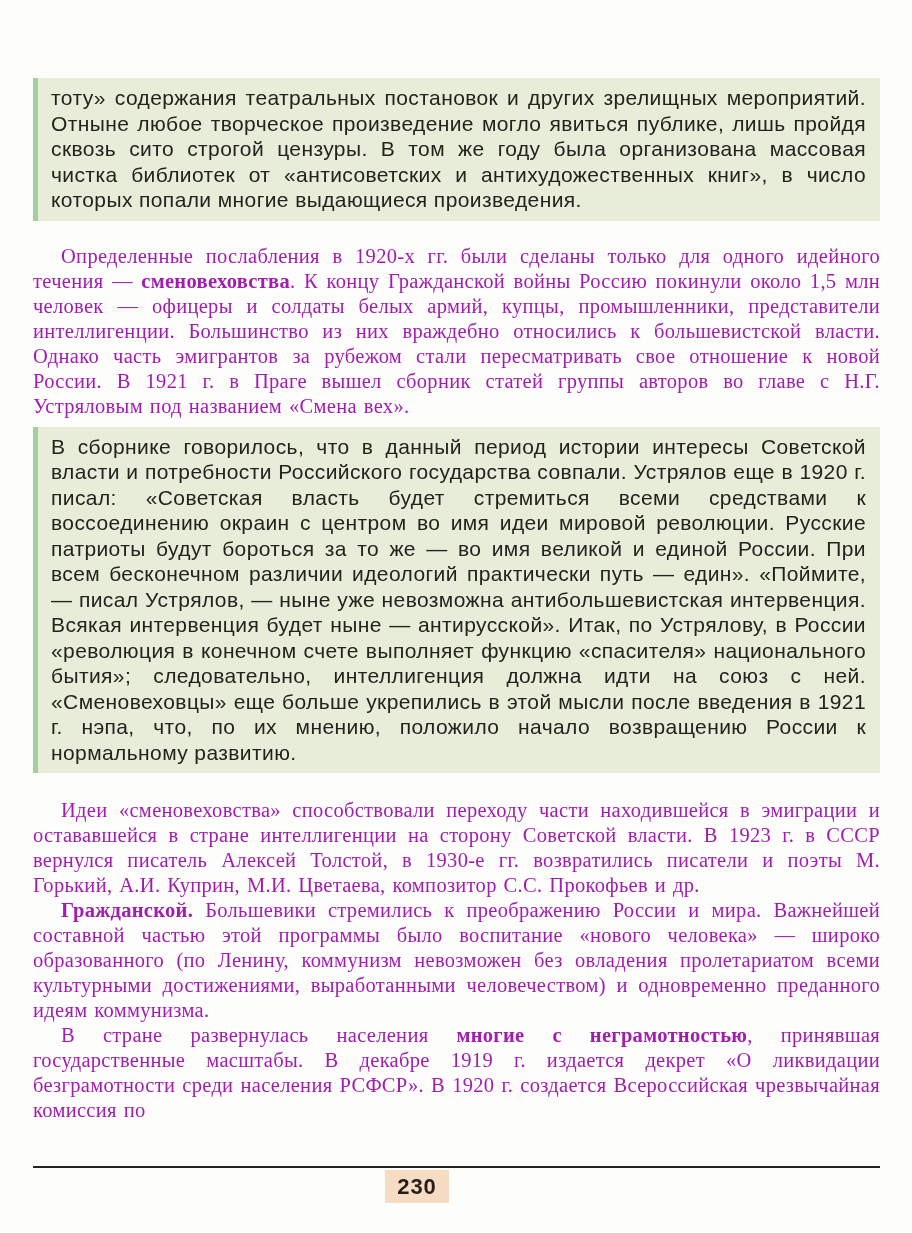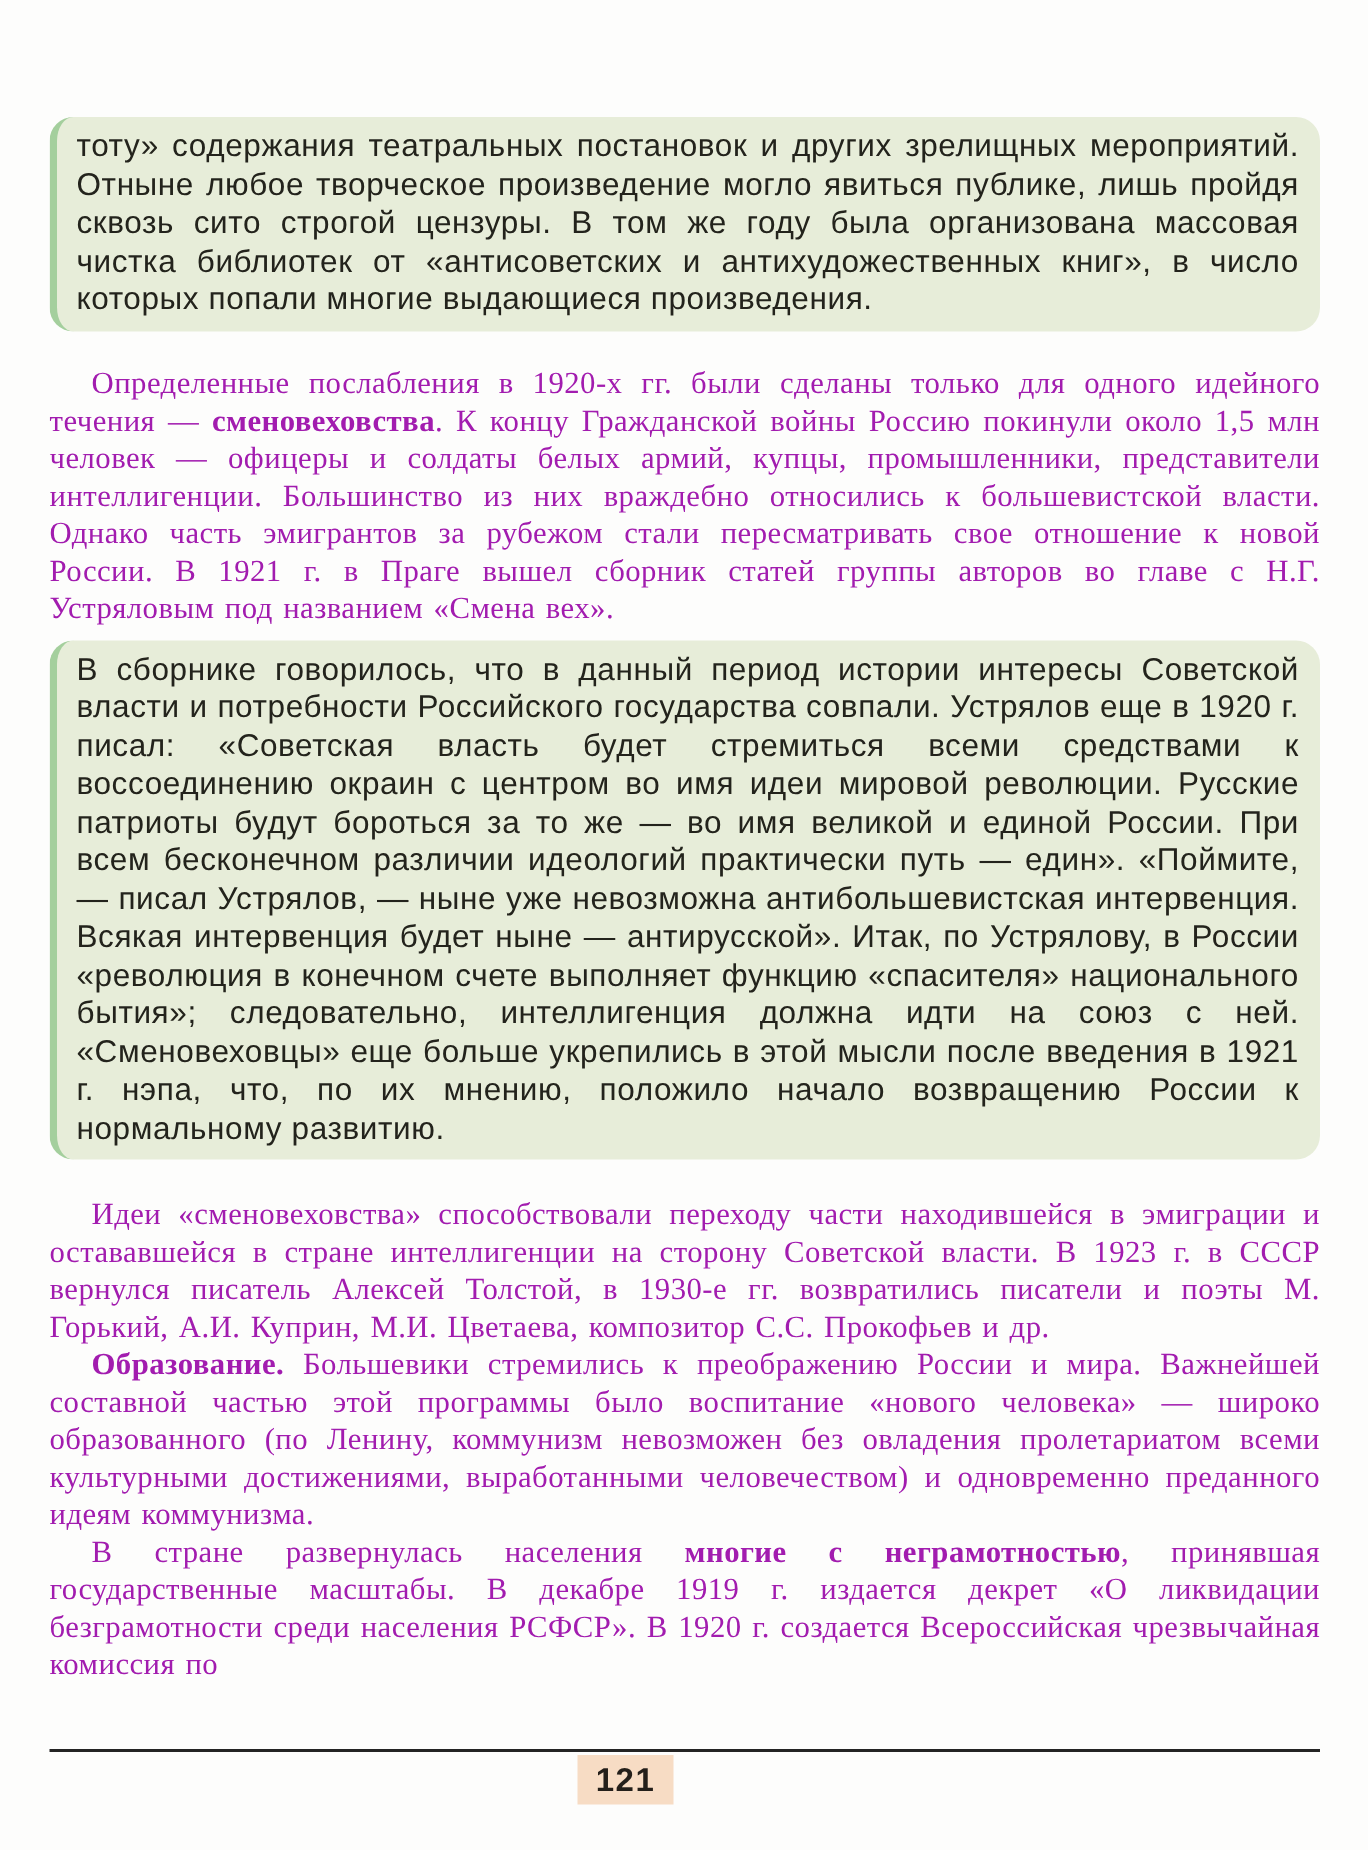--- a/index.html
+++ b/index.html
@@ -23,21 +23,20 @@
     box-sizing: border-box;
     background: #e7edd9;
     border-left: 5px solid #a4cf9d;
     padding: 7px 14px 8px 13px;
     font-family: "Liberation Sans", "DejaVu Sans", sans-serif;
     font-size: 21px;
     line-height: 25.5px;
     letter-spacing: 0.4px;
     text-align: justify;
     color: #23231c;
-    border-radius: 16px;
   }
   .box-1 { margin-bottom: 23px; }
   .box-2 { margin-top: 8px; margin-bottom: 25px; }
   .body-para {
     font-family: "Liberation Serif", "DejaVu Serif", serif;
     font-size: 20.5px;
     line-height: 25px;
     letter-spacing: 0.3px;
     word-spacing: 1.5px;
     text-align: justify;
@@ -77,25 +76,25 @@
 <div class="page">
 
   <div class="highlight-box box-1"><span>тоту» содержания театральных постановок и других зрелищных мероприятий. Отныне любое творческое произведение могло явиться публике, лишь пройдя сквозь сито строгой цензуры. В том же году была организована массовая чистка библиотек от «антисоветских и антихудожественных книг», в число которых попали многие выдающиеся произведения.</span></div>
 
   <p class="body-para"><span>Определенные послабления в 1920-х гг. были сделаны только для одного идейного течения — </span><b>сменовеховства</b><span>. К концу Гражданской войны Россию покинули около 1,5 млн человек — офицеры и солдаты белых армий, купцы, промышленники, представители интеллигенции. Большинство из них враждебно относились к большевистской власти. Однако часть эмигрантов за рубежом стали пересматривать свое отношение к новой России. В 1921 г. в Праге вышел сборник статей группы авторов во главе с Н.Г. Устряловым под названием «Смена вех».</span></p>
 
   <div class="highlight-box box-2"><span>В сборнике говорилось, что в данный период истории интересы Советской власти и потребности Российского государства совпали. Устрялов еще в 1920 г. писал: «Советская власть будет стремиться всеми средствами к воссоединению окраин с центром во имя идеи мировой революции. Русские патриоты будут бороться за то же — во имя великой и единой России. При всем бесконечном различии идеологий практически путь — един». «Поймите, — писал Устрялов, — ныне уже невозможна антибольшевистская интервенция. Всякая интервенция будет ныне — антирусской». Итак, по Устрялову, в России «революция в конечном счете выполняет функцию «спасителя» национального бытия»; следовательно, интеллигенция должна идти на союз с ней. «Сменовеховцы» еще больше укрепились в этой мысли после введения в 1921 г. нэпа, что, по их мнению, положило начало возвращению России к нормальному развитию.</span></div>
 
   <p class="body-para"><span>Идеи «сменовеховства» способствовали переходу части находившейся в эмиграции и остававшейся в стране интеллигенции на сторону Советской власти. В 1923 г. в СССР вернулся писатель Алексей Толстой, в 1930-е гг. возвратились писатели и поэты М. Горький, А.И. Куприн, М.И. Цветаева, композитор С.С. Прокофьев и др.</span></p>
 
-  <p class="body-para"><b>Образование.</b><span> Большевики стремились к преображению России и мира. Важнейшей составной частью этой программы было воспитание «нового человека» — широко образованного (по Ленину, коммунизм невозможен без овладения пролетариатом всеми культурными достижениями, выработанными человечеством) и одновременно преданного идеям коммунизма.</span></p>
+  <p class="body-para"><b>Гражданской.</b><span> Большевики стремились к преображению России и мира. Важнейшей составной частью этой программы было воспитание «нового человека» — широко образованного (по Ленину, коммунизм невозможен без овладения пролетариатом всеми культурными достижениями, выработанными человечеством) и одновременно преданного идеям коммунизма.</span></p>
 
   <p class="body-para"><span>В стране развернулась населения </span><b>многие с неграмотностью</b><span>, принявшая государственные масштабы. В декабре 1919 г. издается декрет «О ликвидации безграмотности среди населения РСФСР». В 1920 г. создается Всероссийская чрезвычайная комиссия по</span></p>
 
   <div class="flex-spacer"></div>
 
   <hr class="bottom-rule">
 
   <div class="page-badge">
-    <span>121</span>
+    <span>230</span>
   </div>
 
 </div>
 
 </body></html>

